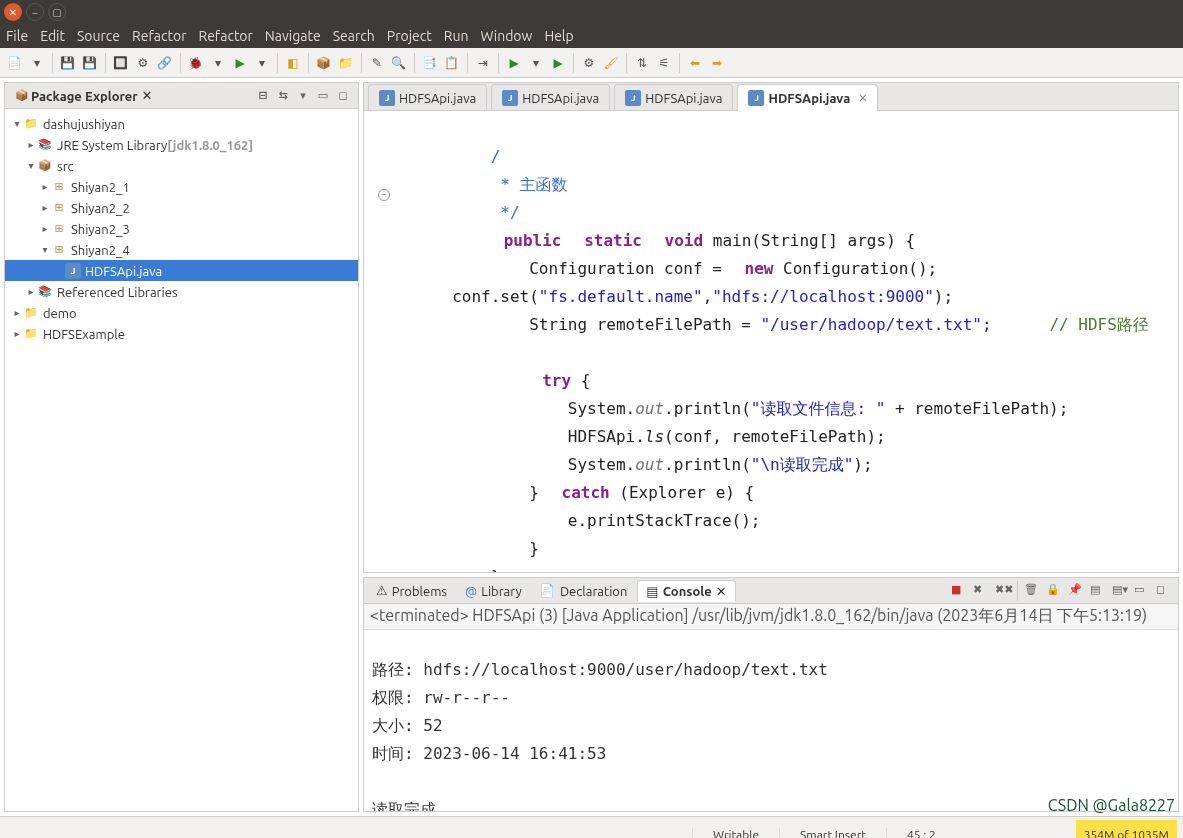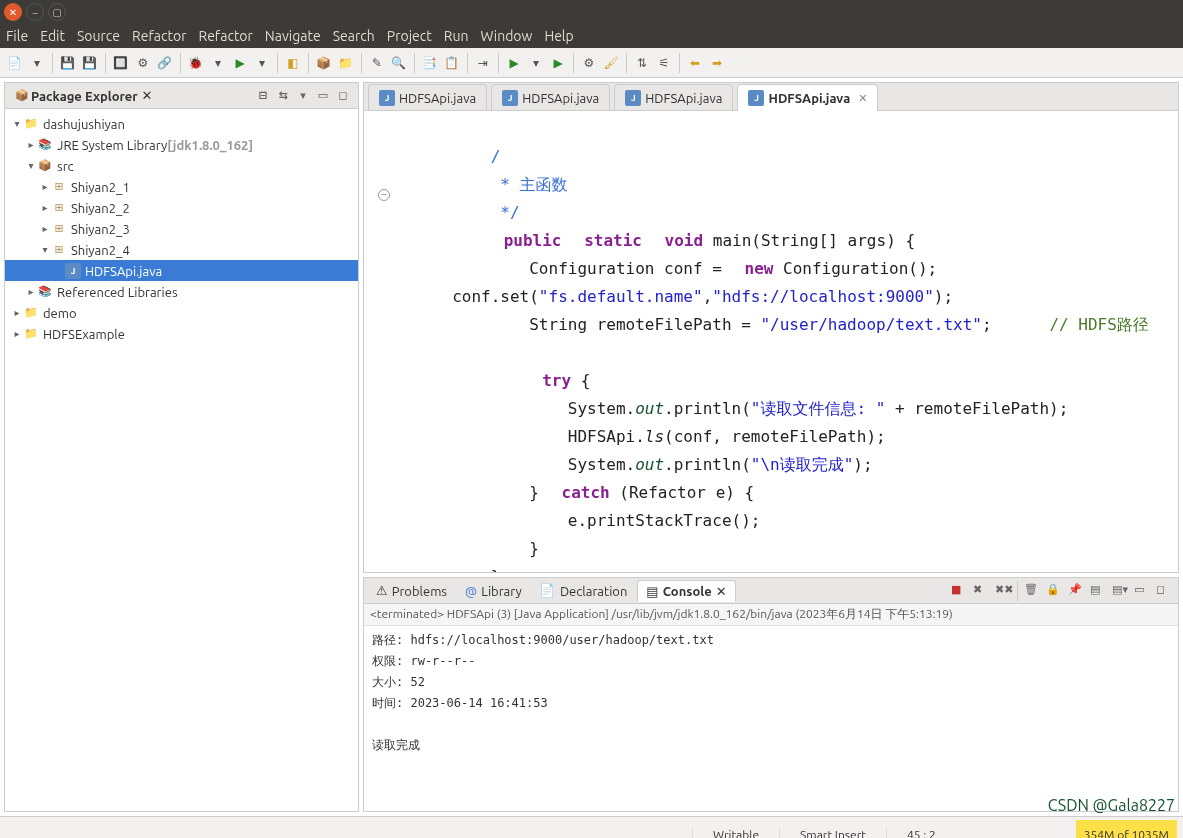--- a/index.html
+++ b/index.html
@@ -33,30 +33,30 @@
 .tab { height: 26px; padding: 0 10px; display: flex; align-items: center; gap: 4px; border: 1px solid #ccc; border-bottom: none; background: #e8e7e6; border-radius: 4px 4px 0 0; margin-left: 4px; font-size: 13px; }
 .tab.active { background: #fff; height: 27px; margin-bottom: -1px; font-weight: bold; }
 .tab .ticon { margin: 0; }
 .tab .close { font-size: 11px; color: #888; margin-left: 4px; }
 .code { flex: 1; background: #fff; font-family: "DejaVu Sans Mono", monospace; font-size: 16px; line-height: 1.75; padding: 4px 0 4px 40px; overflow: auto; white-space: pre; position: relative; color: #222; }
 .gutter-fold { position: absolute; left: 14px; top: 78px; width: 12px; height: 12px; border: 1px solid #999; border-radius: 6px; font-size: 8px; display: flex; align-items: center; justify-content: center; color: #666; }
 .kw { color: #8a1f8f; font-weight: bold; padding-left: 13px; }
 .str { color: #2222cc; }
 .cmt { color: #4a7a2a; }
 .doc { color: #3a6ed4; }
-.fld { color: #14532d; font-style: italic; }
+.fld { color: #737373; font-style: italic; }
 .mth { font-style: italic; }
 .bottom-panel { height: 235px; border: 1px solid #ccc; margin-top: 4px; display: flex; flex-direction: column; }
 .btabs { background: #e8e7e6; height: 26px; display: flex; align-items: center; border-bottom: 1px solid #ccc; padding: 0 4px; gap: 2px; }
 .btab { height: 22px; padding: 0 8px; display: flex; align-items: center; gap: 4px; font-size: 13px; border-radius: 3px 3px 0 0; }
 .btab.active { background: #fff; border: 1px solid #ccc; border-bottom: 1px solid #fff; margin-bottom: -1px; font-weight: bold; }
 .btabs .spacer { flex: 1; }
 .btabs .cicon { width: 16px; height: 16px; margin: 0 2px; font-size: 11px; color: #666; }
-.term-line { background: #f5f5f5; padding: 2px 6px; font-size: 12px; color: #555; border-bottom: 1px solid #e0e0e0; }
-.console-out { flex: 1; font-family: "DejaVu Sans Mono", monospace; font-size: 12px; line-height: 1.75; padding: 4px 8px; white-space: pre; overflow: auto; }
+.term-line { background: #f5f5f5; padding: 2px 6px; font-size: 16px; color: #555; border-bottom: 1px solid #e0e0e0; }
+.console-out { flex: 1; font-family: "DejaVu Sans Mono", monospace; font-size: 16px; line-height: 1.75; padding: 4px 8px; white-space: pre; overflow: auto; margin-top: 22px; }
 .statusbar { height: 35px; background: #f2f1f0; border-top: 1px solid #ccc; display: flex; align-items: center; font-size: 12px; padding: 0 6px; }
 .statusbar .cell { padding: 0 20px; border-left: 1px solid #ddd; }
 .heap { background: #fde047; padding: 8px 8px; }
 .watermark { position: absolute; right: 8px; bottom: 24px; color: #14532d; font-size: 16px; }
 </style>
 </head>
 <body>
 
 <div class="titlebar">
   <div class="win-btn win-close">✕</div>
@@ -221,21 +221,21 @@
 <span class="doc">          */</span>
          <span class="kw">public</span> <span class="kw">static</span> <span class="kw">void</span><span> main(String[] args) {</span>
 <span>             Configuration conf = </span><span class="kw">new</span><span> Configuration();</span>
 <span>     conf.set(</span><span class="str">"fs.default.name"</span><span>,</span><span class="str">"hdfs://localhost:9000"</span><span>);</span>
 <span>             String remoteFilePath = </span><span class="str">"/user/hadoop/text.txt"</span><span>;</span><span class="cmt">      // HDFS路径</span>
 
              <span class="kw">try</span><span> {</span>
 <span>                 System.</span><span class="fld">out</span><span>.println(</span><span class="str">"读取文件信息: "</span><span> + remoteFilePath);</span>
 <span>                 HDFSApi.</span><span class="mth">ls</span><span>(conf, remoteFilePath);</span>
 <span>                 System.</span><span class="fld">out</span><span>.println(</span><span class="str">"\n读取完成"</span><span>);</span>
-<span>             } </span><span class="kw">catch</span><span> (Refactor e) {</span>
+<span>             } </span><span class="kw">catch</span><span> (Explorer e) {</span>
 <span>                 e.printStackTrace();</span>
 <span>             }</span>
 <span>         }</span>
 </div>
     </div>
 
     <div class="bottom-panel">
       <div class="btabs">
         <div class="btab">
             <span>⚠</span>

